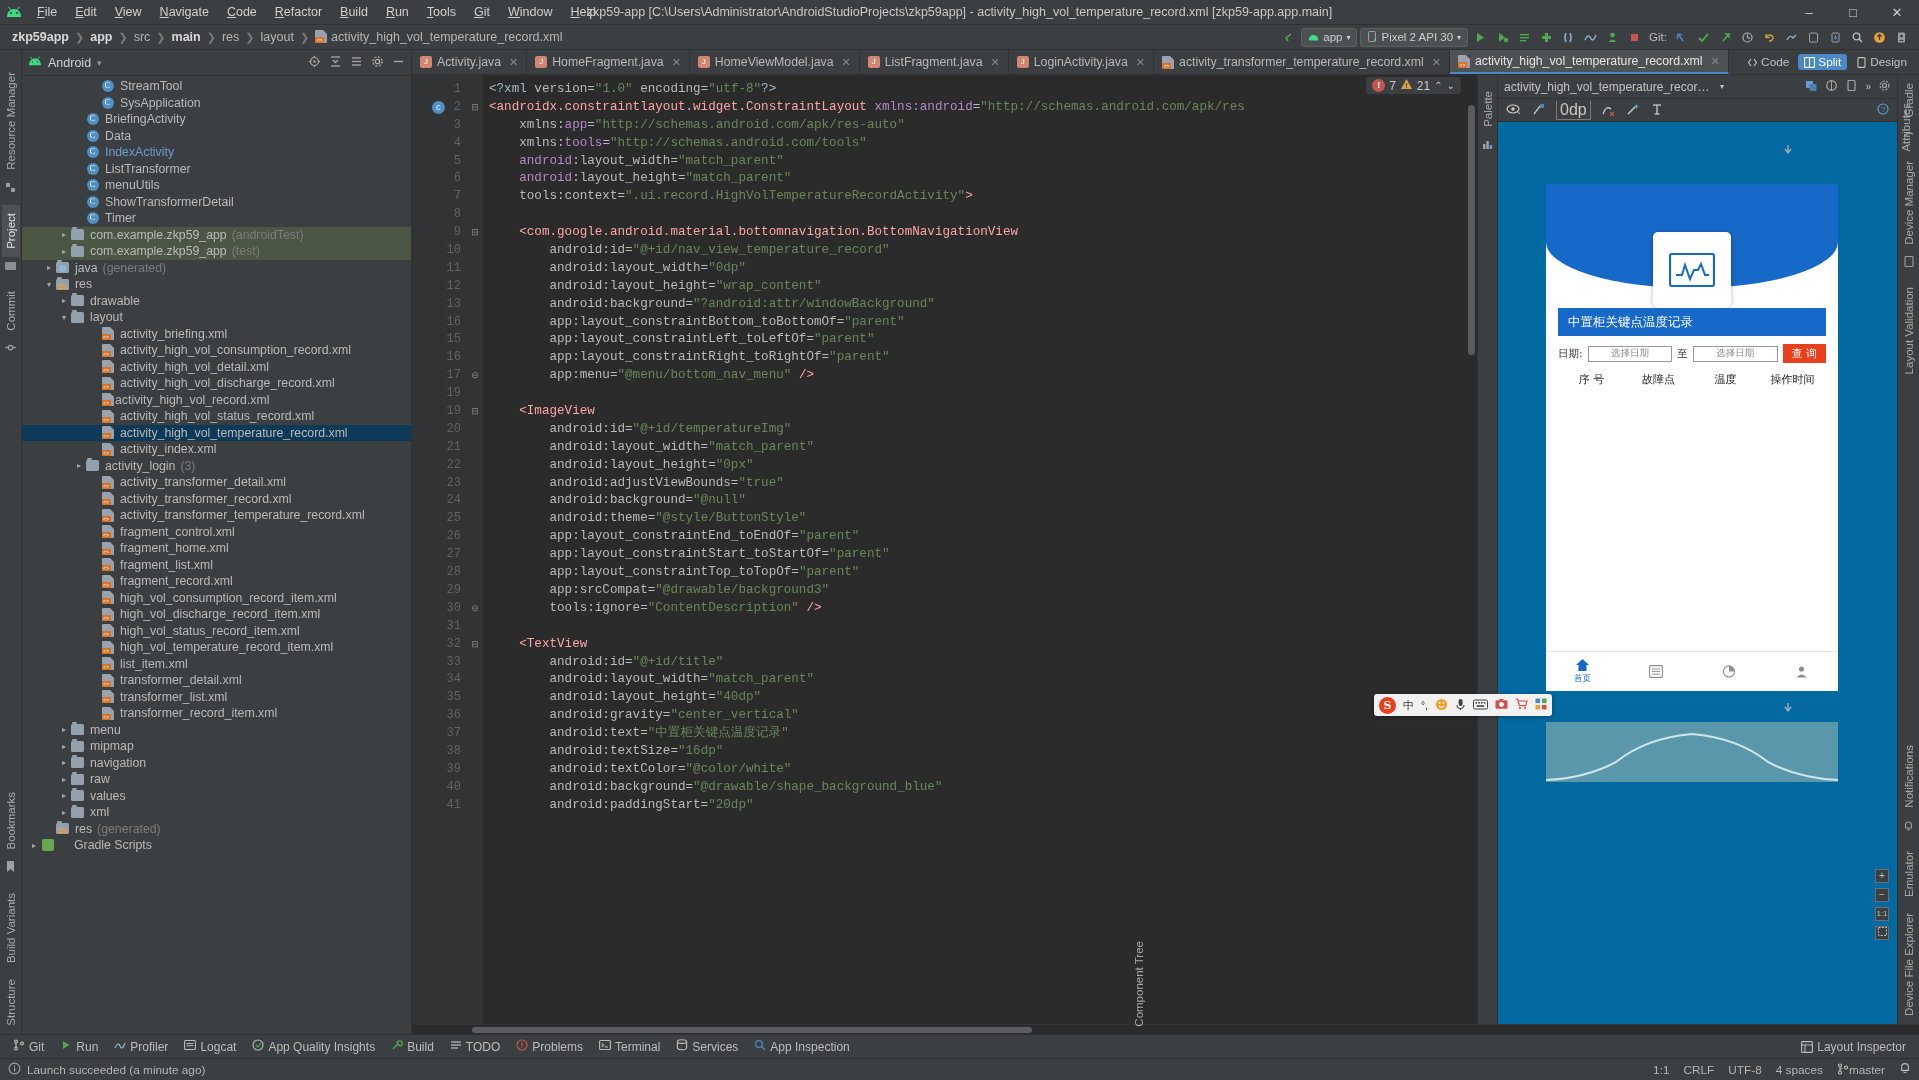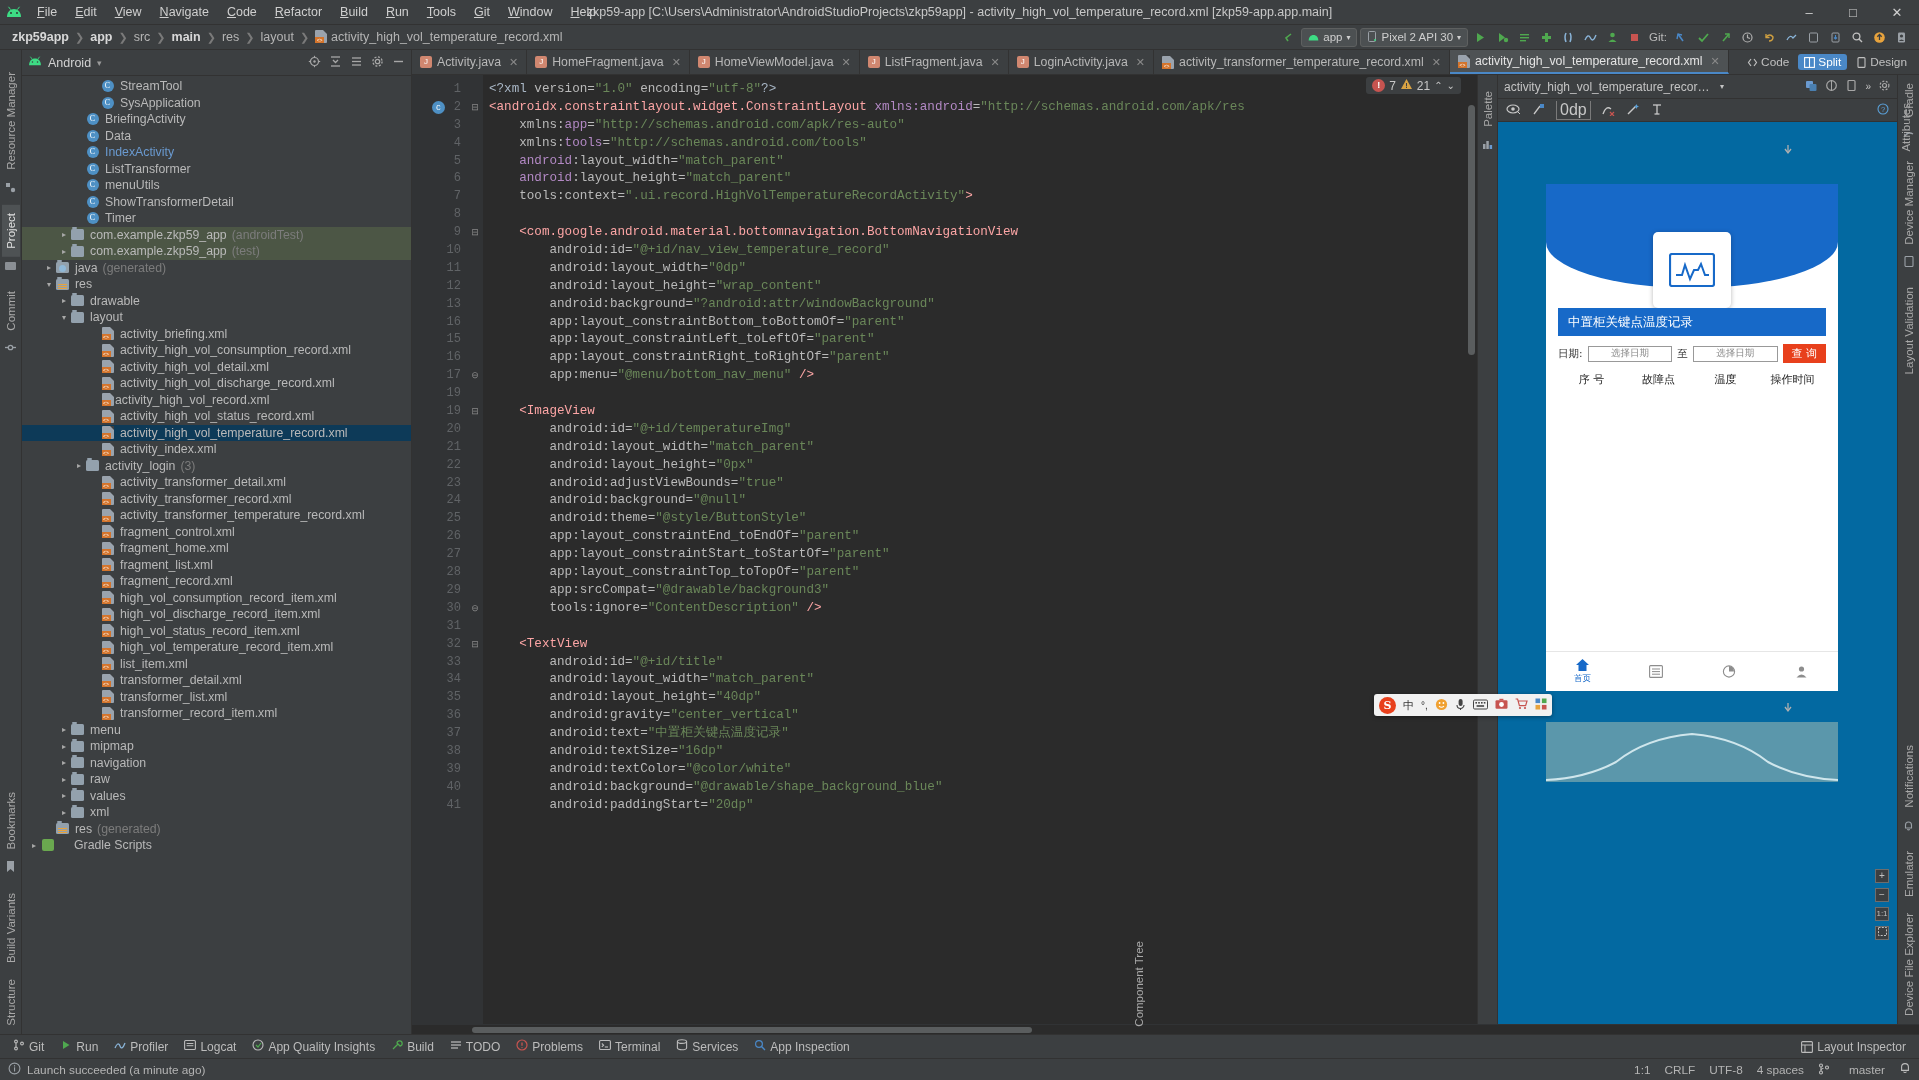--- a/index.html
+++ b/index.html
@@ -1392,21 +1392,21 @@
           <rect x="6" y="5.3" width="1.1" height="4.2" fill="#9aa0a6"></rect>
           <rect x="6" y="3.2" width="1.1" height="1.3" fill="#9aa0a6"></rect>
         </svg>
     </span>
     <span>Launch succeeded (a minute ago)</span>
     <span class="rt">
       <span>1:1</span>
       <span>CRLF</span>
       <span>UTF-8</span>
       <span>4 spaces</span>
-      <span style="display:flex;align-items:flex-start;gap:19px;">
+      <span style="display:flex;align-items:flex-start;gap:0;">
         <svg width="12" height="12" viewBox="0 0 12 12">
             <circle cx="3" cy="2.5" r="1.5" fill="none" stroke="#bcbcbc" stroke-width="1.1"></circle>
             <circle cx="3" cy="9.5" r="1.5" fill="none" stroke="#bcbcbc" stroke-width="1.1"></circle>
             <circle cx="9" cy="4.5" r="1.5" fill="none" stroke="#bcbcbc" stroke-width="1.1"></circle>
             <path d="M3 4 V8" stroke="#bcbcbc" stroke-width="1.1"></path>
             <path d="M3 7 Q3 6 5.5 5.3" stroke="#bcbcbc" stroke-width="1.1" fill="none"></path>
           </svg>
         <span>master</span>
       </span>
       <span>

